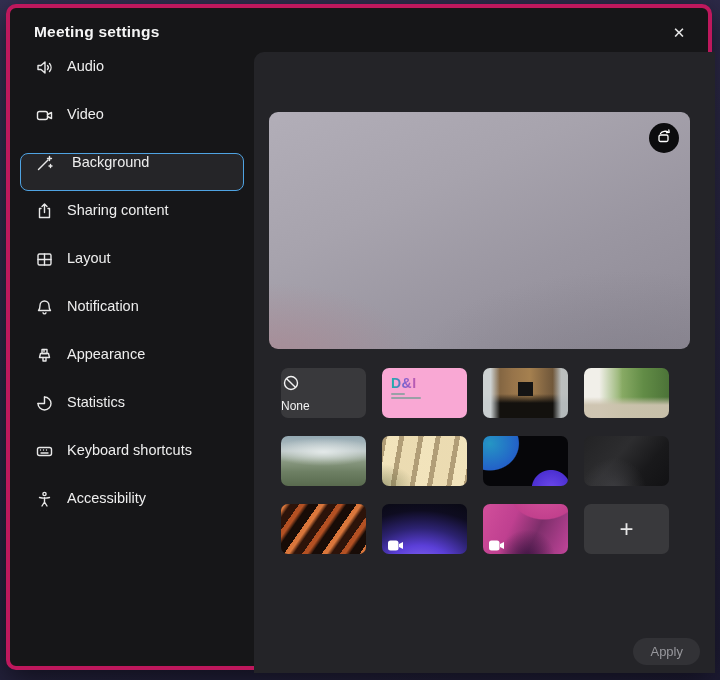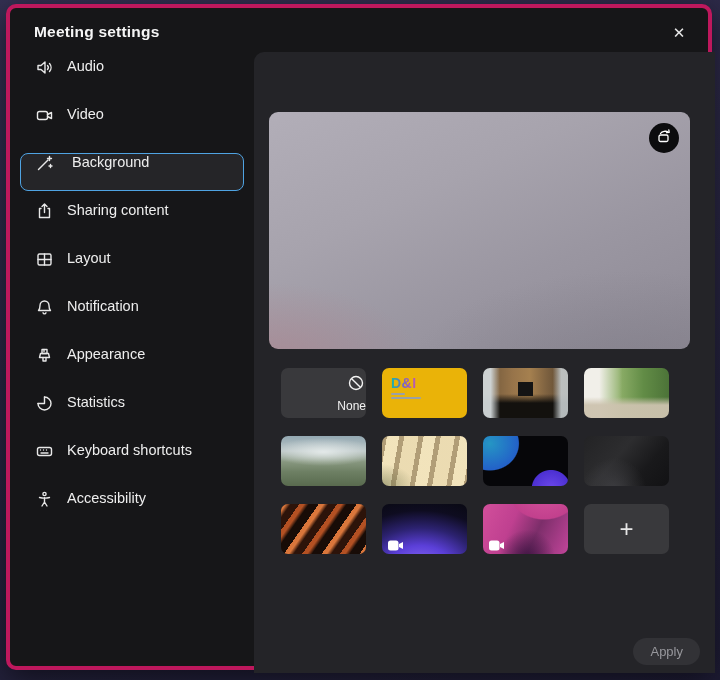--- a/index.html
+++ b/index.html
@@ -54,27 +54,27 @@
   
   .tiles {
     position:absolute; left:27px; top:316px;
     display:grid; grid-template-columns:repeat(4,85px); grid-auto-rows:50px; gap:18px 16px;
   }
   .tile {
     width:85px; height:50px; border-radius:7px; cursor:pointer; position:relative; overflow:hidden;
     background:#39393c;
   }
   .tile.selected { box-shadow:0 0 0 2.5px #242428, 0 0 0 5px #4fa3e2; }
-  .tile-opt { display:flex; flex-direction:column; align-items:flex-end; justify-content:center; gap:2px; }
+  .tile-opt { display:flex; flex-direction:column; align-items:flex-start; justify-content:center; gap:2px; }
   .tile-opt .olabel { font-size:12px; color:#f2f2f2; }
   .tile-opt svg { stroke:#f2f2f2; fill:none; stroke-width:1.4; }
   .cam-badge { position:absolute; left:6px; bottom:6px; width:15px; height:11px; }
   .cam-badge svg { fill:#ffffff; }
   
-  .bg-dni { background:#eab308;padding-left:34px; }
+  .bg-dni { background:#f9a8d4;padding-left:34px; }
   .dni-inner { position:absolute; left:9px; top:7px; }
   .dni-logo {
     font-size:14px; font-weight:800; letter-spacing:.5px;
     background:linear-gradient(90deg,#17b8a6 0%,#7a5fd0 45%,#e0569f 100%);
     -webkit-background-clip:text; background-clip:text; color:transparent;
   }
   .dni-sub { margin-top:2px; }
   .dni-sub i { display:block; height:2px; background:#9aa0a6; border-radius:1px; margin-bottom:2px; }
   .dni-sub i:nth-child(1){ width:14px; } .dni-sub i:nth-child(2){ width:30px; }
   .bg-office { background:

